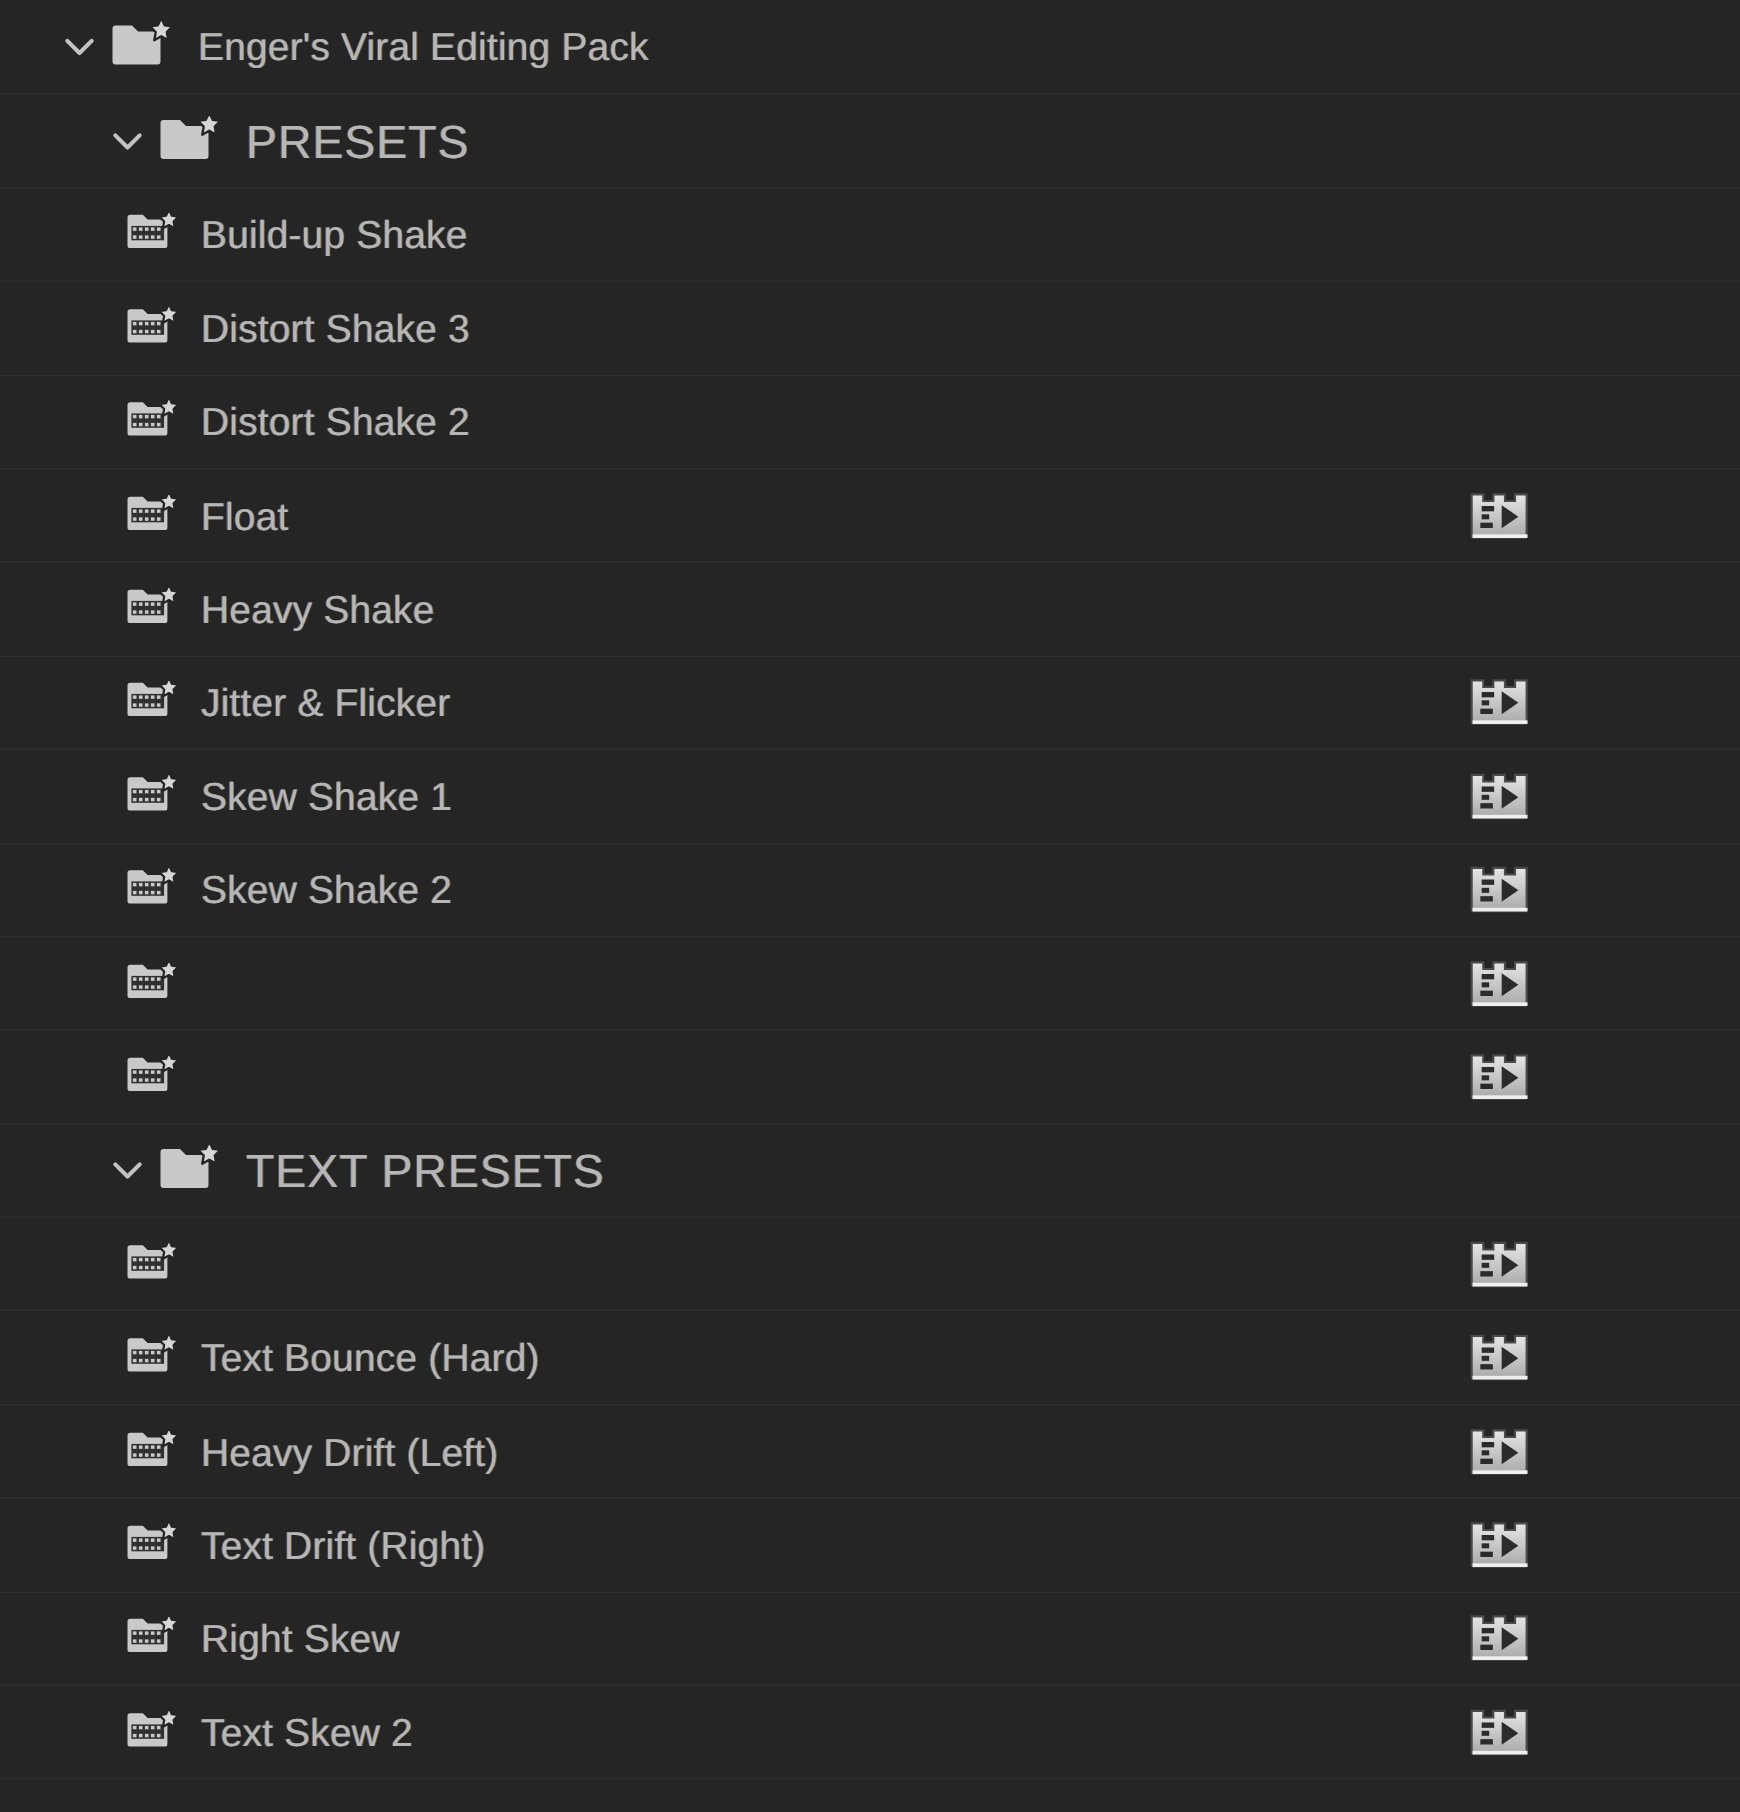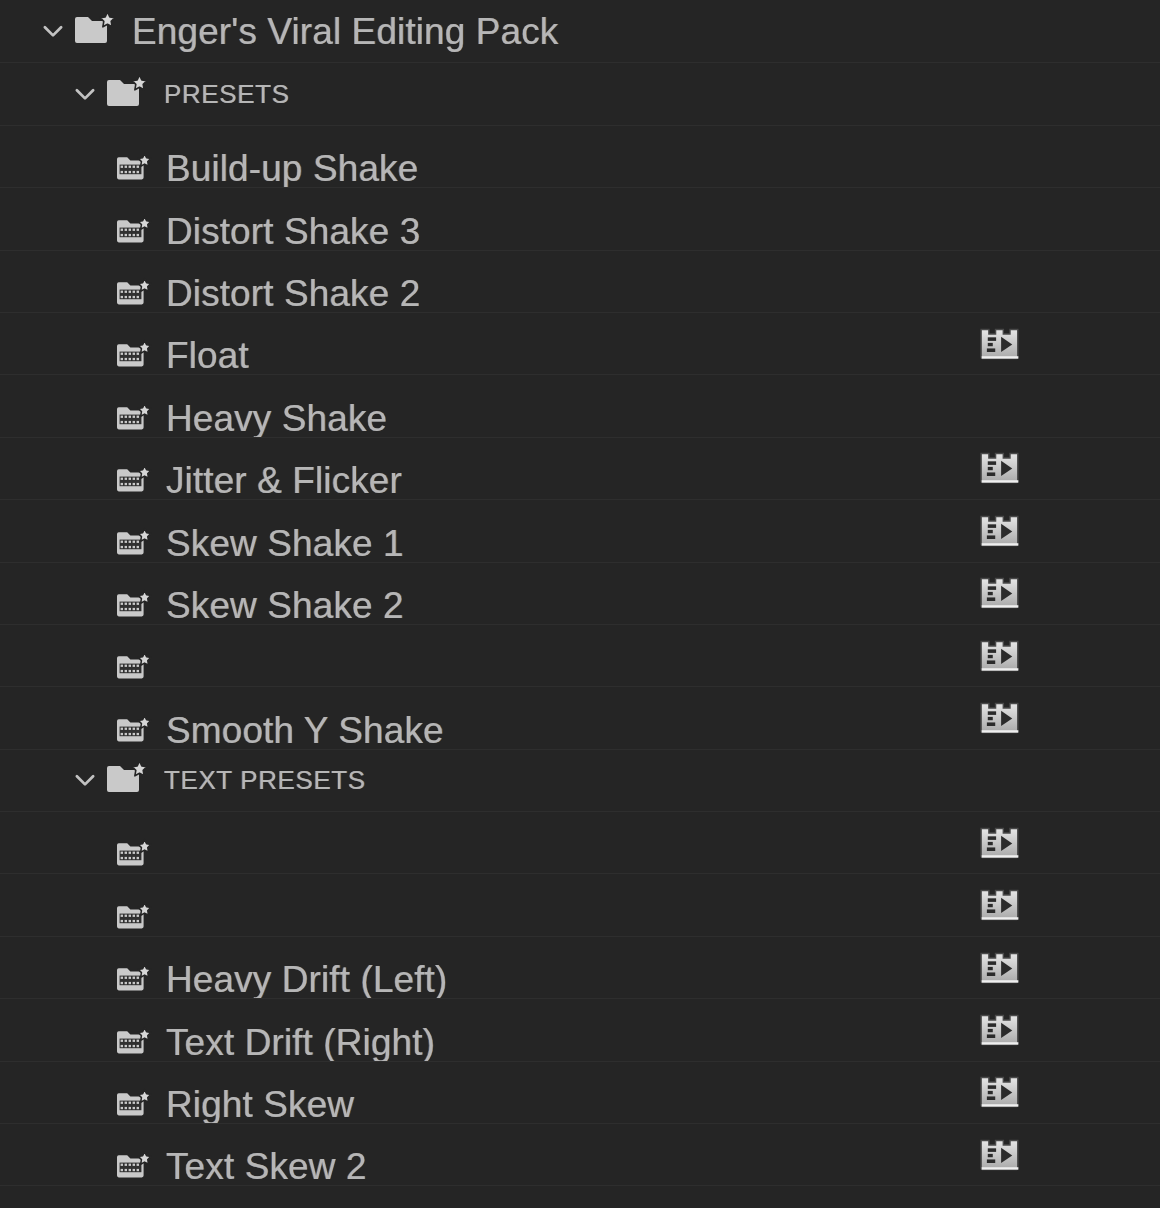--- a/index.html
+++ b/index.html
@@ -30,21 +30,21 @@
     align-items: center;
     background: #252525;
     border-top: 1px solid #2e2e2e;
     width: 100%;
   }
   .row:first-child { border-top: none; }
 
   
   .row.lvl0 { padding-left: 38px; }
   .row.lvl1 { padding-left: 70px; }
-  .row.lvl2 { padding-left: 116px; align-items: flex-end; }
+  .row.lvl2 { padding-left: 84px; }
 
   .chev {
     width: 30px;
     height: 30px;
     flex: 0 0 30px;
     display: flex;
     align-items: center;
     justify-content: center;
     margin-right: 6px;
   }
@@ -56,29 +56,29 @@
     align-items: center;
     justify-content: center;
     margin-right: 12px;
   }
   .ficon.big { width: 46px; height: 38px; }
   .ficon.small { width: 38px; height: 34px; }
   .ficon svg { display: block; }
 
   .label {
     color: #b6b6b6;
-    font-size: 37px;
+    font-size: 26px;
     line-height: 1;
     letter-spacing: 0.1px;
     white-space: nowrap;
     font-weight: 400;
     text-shadow: -0.6px 0 rgba(120,150,200,0.55), 0.6px 0 rgba(190,140,70,0.55);
   }
   .label.caps {
-    font-size: 26px;
+    font-size: 31px;
     letter-spacing: 0.6px;
   }
 
   .preview {
     position: absolute;
     right: 137px;
     top: 50%;
     transform: translateY(-50%);
     width: 46px;
     height: 40px;
@@ -400,21 +400,20 @@
           <rect x="16.6" y="12.6" width="2.4" height="2.3" fill="#c9c9c9"></rect>
           <rect x="20.6" y="12.6" width="2.4" height="2.3" fill="#c9c9c9"></rect>
           <rect x="4.6" y="17.9" width="2.4" height="2.3" fill="#c9c9c9"></rect>
           <rect x="8.6" y="17.9" width="2.4" height="2.3" fill="#c9c9c9"></rect>
           <rect x="12.6" y="17.9" width="2.4" height="2.3" fill="#c9c9c9"></rect>
           <rect x="16.6" y="17.9" width="2.4" height="2.3" fill="#c9c9c9"></rect>
           <rect x="20.6" y="17.9" width="2.4" height="2.3" fill="#c9c9c9"></rect>
           <path d="M28.6 0.6 l1.95 4.2 l4.45 .6 l-3.25 3.25 l .8 4.6 l-3.95 -2.2 l-3.95 2.2 l .8 -4.6 l-3.25 -3.25 l4.45 -.6 Z" fill="#d6d6d6" stroke="#252525" stroke-width="1.5" stroke-linejoin="round"></path>
         </svg>
       </span>
-      <span class="label">Smooth Y Shake</span>
       <span class="preview">
         <svg width="46" height="40" viewBox="0 0 40 36">
           <defs>
             <linearGradient id="pvg" x1="0" y1="0" x2="0" y2="1">
               <stop offset="0" stop-color="#e6e6e6"></stop>
               <stop offset="1" stop-color="#a9a9a9"></stop>
             </linearGradient>
           </defs>
           <path d="M3 5 h7 v4 h6 v-4 h7 v4 h6 v-4 h7 v25 a1 1 0 0 1 -1 1 H4 a1 1 0 0 1 -1 -1 Z" fill="url(#pvg)" stroke="#4a4a4a" stroke-width="1.3"></path>
           <rect x="3.5" y="29" width="33" height="2.2" fill="#efefef"></rect>
@@ -487,20 +486,21 @@
           <rect x="16.6" y="12.6" width="2.4" height="2.3" fill="#c9c9c9"></rect>
           <rect x="20.6" y="12.6" width="2.4" height="2.3" fill="#c9c9c9"></rect>
           <rect x="4.6" y="17.9" width="2.4" height="2.3" fill="#c9c9c9"></rect>
           <rect x="8.6" y="17.9" width="2.4" height="2.3" fill="#c9c9c9"></rect>
           <rect x="12.6" y="17.9" width="2.4" height="2.3" fill="#c9c9c9"></rect>
           <rect x="16.6" y="17.9" width="2.4" height="2.3" fill="#c9c9c9"></rect>
           <rect x="20.6" y="17.9" width="2.4" height="2.3" fill="#c9c9c9"></rect>
           <path d="M28.6 0.6 l1.95 4.2 l4.45 .6 l-3.25 3.25 l .8 4.6 l-3.95 -2.2 l-3.95 2.2 l .8 -4.6 l-3.25 -3.25 l4.45 -.6 Z" fill="#d6d6d6" stroke="#252525" stroke-width="1.5" stroke-linejoin="round"></path>
         </svg>
       </span>
+      <span class="label">Text Bounce (Hard)</span>
       <span class="preview">
         <svg width="46" height="40" viewBox="0 0 40 36">
           <defs>
             <linearGradient id="pvg" x1="0" y1="0" x2="0" y2="1">
               <stop offset="0" stop-color="#e6e6e6"></stop>
               <stop offset="1" stop-color="#a9a9a9"></stop>
             </linearGradient>
           </defs>
           <path d="M3 5 h7 v4 h6 v-4 h7 v4 h6 v-4 h7 v25 a1 1 0 0 1 -1 1 H4 a1 1 0 0 1 -1 -1 Z" fill="url(#pvg)" stroke="#4a4a4a" stroke-width="1.3"></path>
           <rect x="3.5" y="29" width="33" height="2.2" fill="#efefef"></rect>

